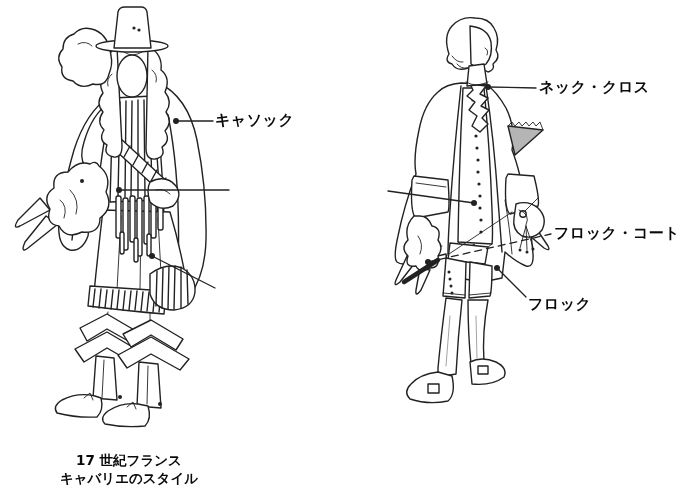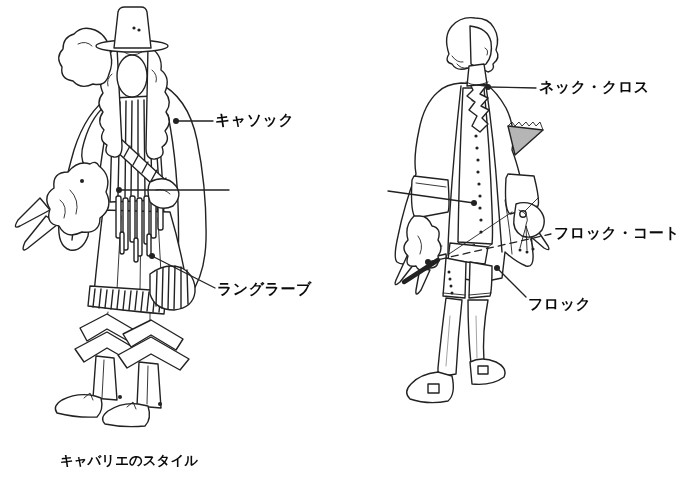--- a/index.html
+++ b/index.html
@@ -287,22 +287,22 @@
         <circle class="dot" cx="428" cy="262" r="3"></circle>
       </g>
       <g>
         <line class="leader" x1="497" y1="268" x2="526" y2="297"></line>
         <circle class="dot" cx="497" cy="268" r="3"></circle>
       </g>
     </g>
   </svg>
 
   <div class="lbl" style="left:215px;top:112px">キャソック</div>
-  <div class="lbl" style="left:217px;top:281px">ラングラーブ</div>
   <div class="lbl" style="left:554px;top:225px">フロック・コート</div>
   <div class="lbl" style="left:539px;top:79px">ネック・クロス</div>
   <div class="lbl" style="left:528px;top:296px">フロック</div>
 
   <div class="cap" style="left:29px;top:451px;width:200px">
+    <div>17 世紀フランス</div>
     <div>キャバリエのスタイル</div>
   </div>
 
 </div>
 
 </body></html>

